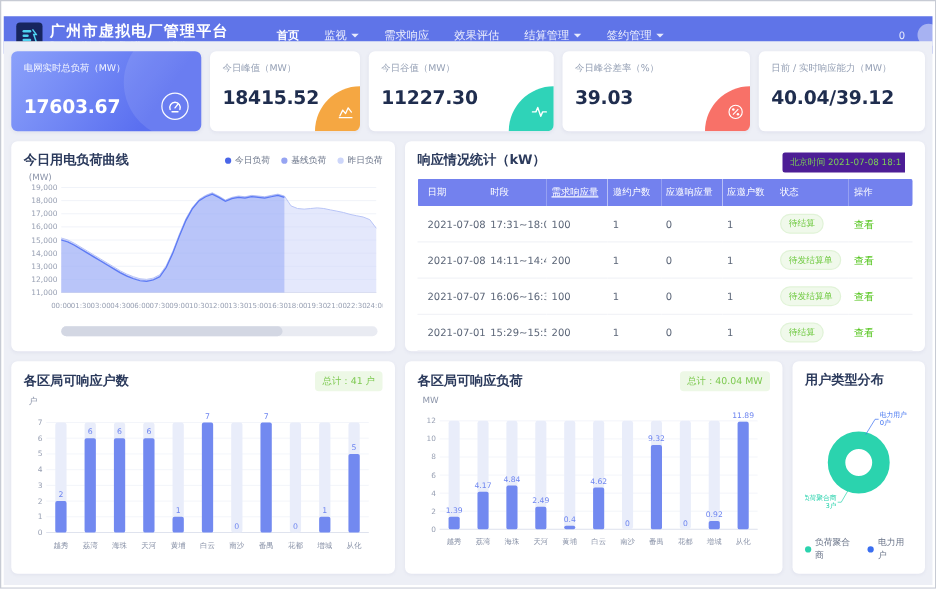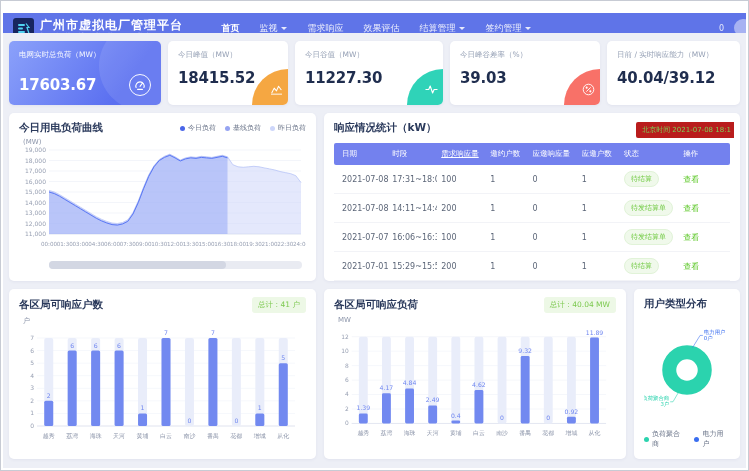--- a/index.html
+++ b/index.html
@@ -51,21 +51,21 @@
   .dz-fill{position:absolute;left:0;top:0;bottom:0;width:70%;background:#d3d7e3;border-radius:4px;}
   
   .resp-table{width:100%;border-collapse:collapse;table-layout:fixed;margin-top:8px;}
   .resp-table th{background:#7381ee;color:#fff;font-size:7.5px;font-weight:normal;text-align:left;padding:6px 4px;overflow:hidden;white-space:nowrap;}
   .resp-table th:first-child{border-radius:2px 0 0 2px;padding-left:8px;}
   .resp-table th:last-child{border-radius:0 2px 2px 0;}
   .resp-table td{font-size:8px;color:#5c6678;padding:0 4px;height:28px;border-bottom:1px solid #f2f3f7;overflow:hidden;white-space:nowrap;margin-top:28px;}
   .resp-table td:first-child{padding-left:8px;}
   .pill{display:inline-block;background:#f0f9eb;color:#6ec93f;font-size:7px;padding:2px 6px;border-radius:9px;border:1px solid #e1f3d8;white-space:nowrap;}
   .view-link{color:#52c41a;cursor:pointer;}
-  .ts-badge{position:absolute;top:9px;right:6px;background:#b91c1c;color:#7ccf57;font-size:7px;padding:3px 3px 3px 6px;border-radius:2px 0 0 2px;white-space:nowrap;max-width:96px;overflow:hidden;}
+  .ts-badge{position:absolute;top:9px;right:16px;background:#4c1d95;color:#7ccf57;font-size:7px;padding:3px 3px 3px 6px;border-radius:2px 0 0 2px;white-space:nowrap;max-width:96px;overflow:hidden;}
   .badge-total{background:#edf8e6;color:#7cc94f;font-size:7.5px;padding:3px 6px;border-radius:3px;white-space:nowrap;}
   
   .donut-wrap{flex:1;display:flex;align-items:center;justify-content:center;}
   .donut-legend{display:flex;gap:8px;justify-content:center;align-items:center;padding-bottom:2px;}
   .donut-legend .legend-item{font-size:7px;}
   svg text{font-family:"DejaVu Sans","Liberation Sans",sans-serif;}
 </style>
 </head>
 <body>
 

